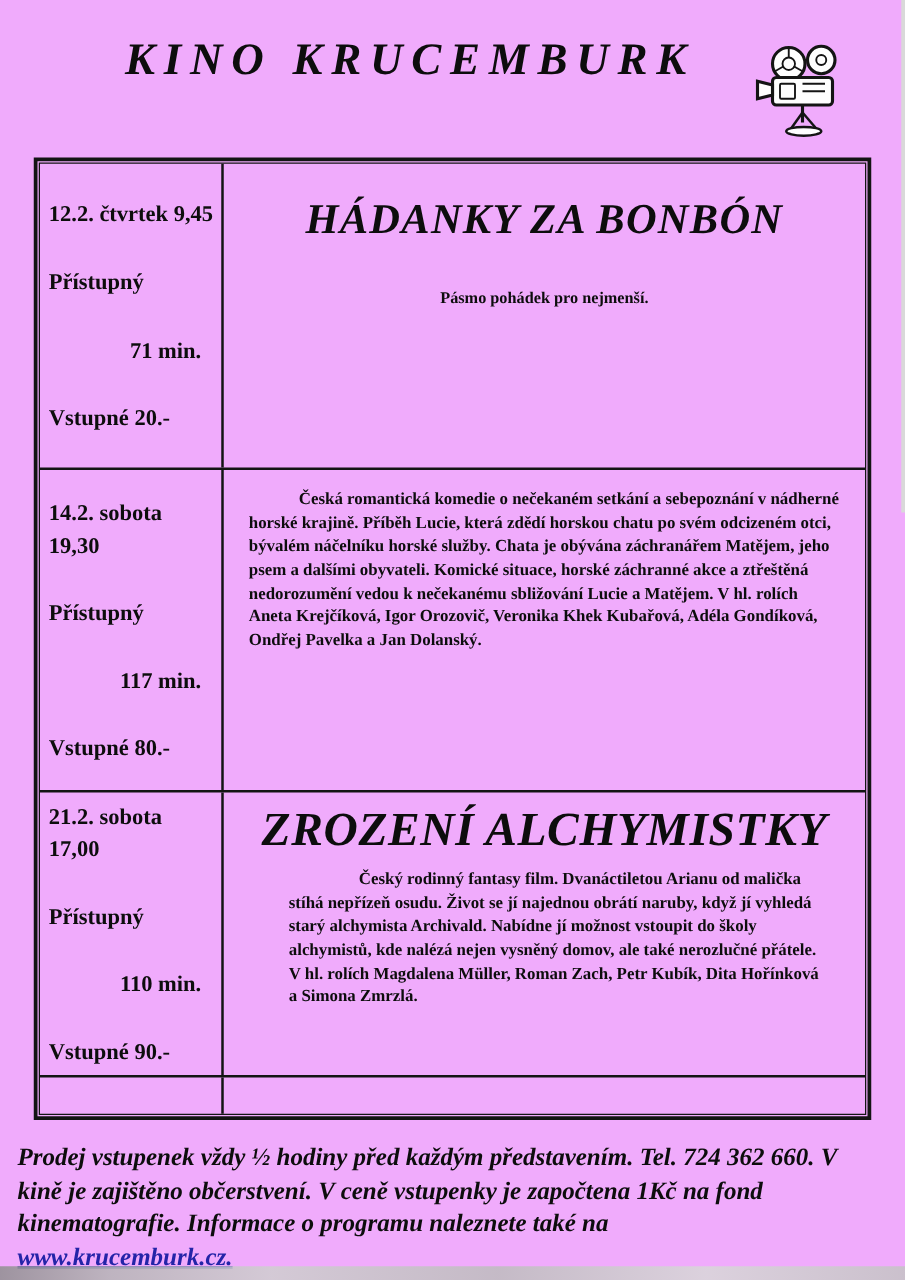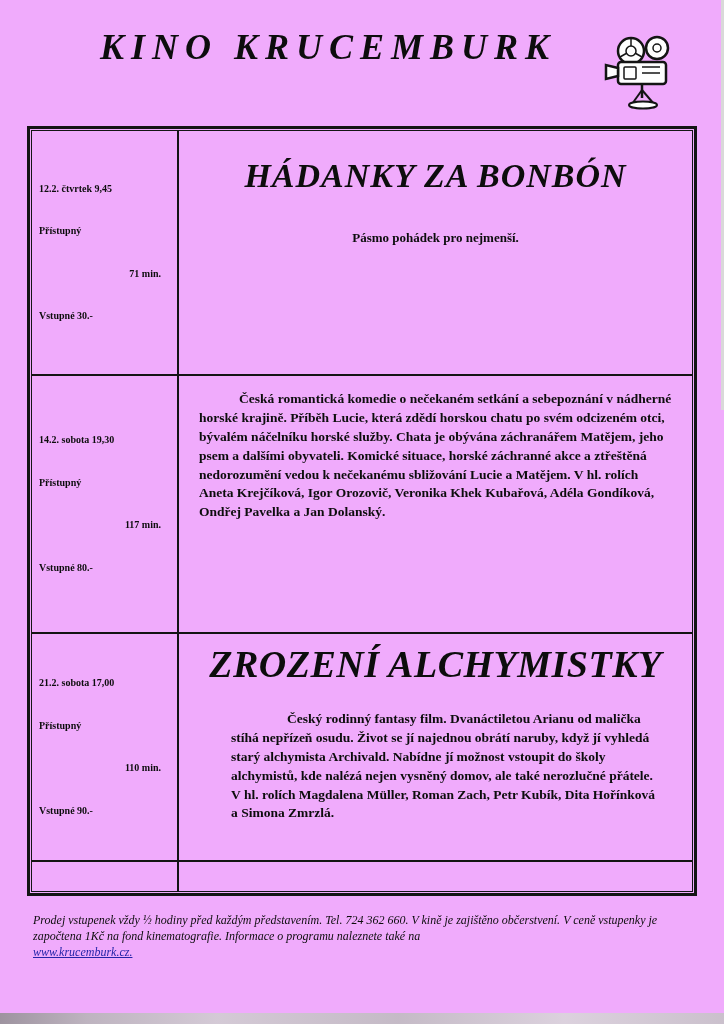--- a/index.html
+++ b/index.html
@@ -52,21 +52,21 @@
   .row-0 { min-height: 243px; }
   .row-1 { min-height: 258px; }
   .row-2 { min-height: 228px; }
   .row-empty { min-height: 31px; }
   .cell-left {
     border-right: 2px solid #141414;
     display: flex;
     flex-direction: column;
     justify-content: center;
     padding: 6px 4px 6px 7px;
-    font-size: 10px;
+    font-size: 18px;
     font-weight: bold;
     line-height: 1.45;
     gap: 28px;
   }
   .cell-left .len { text-align: right; padding-right: 12px; }
   .cell-right { position: relative; padding: 0 6px; }
   .movie-title {
     text-align: center;
     font-size: 34px;
     font-weight: bold;
@@ -86,31 +86,31 @@
     margin-top: 34px;
     font-size: 13px;
   }
   .desc-block {
     margin-top: 14px;
     padding: 0 14px 0 14px;
     text-indent: 40px;
     text-align: left;
   }
   .desc-block-3 {
-    margin-top: 24px;
+    margin-top: 8px;
     padding: 0 24px 0 46px;
     text-indent: 56px;
     text-align: left;
   }
 
   
   .footer {
-    margin: 17px 26px 0 33px;
-    font-size: 12px;
-    font-weight: normal;
+    margin: 17px 26px 0 14px;
+    font-size: 20px;
+    font-weight: bold;
     font-style: italic;
     line-height: 1.32;
   }
   .footer .link {
     color: #2424a8;
     text-decoration: underline;
     cursor: pointer;
   }
 
   
@@ -163,21 +163,21 @@
   </div>
 
   <div class="table-outer">
     <div class="table-inner">
 
       <div class="movie-row row-0">
         <div class="cell-left">
           <div>12.2. čtvrtek 9,45</div>
           <div>Přístupný</div>
           <div class="len">71 min.</div>
-          <div>Vstupné 30.-</div>
+          <div>Vstupné 20.-</div>
         </div>
         <div class="cell-right">
           <div class="movie-title">HÁDANKY ZA BONBÓN</div>
           <div class="movie-desc desc-center">Pásmo pohádek pro nejmenší.</div>
         </div>
       </div>
 
       <div class="movie-row row-1">
         <div class="cell-left">
           <div>14.2. sobota 19,30</div>

